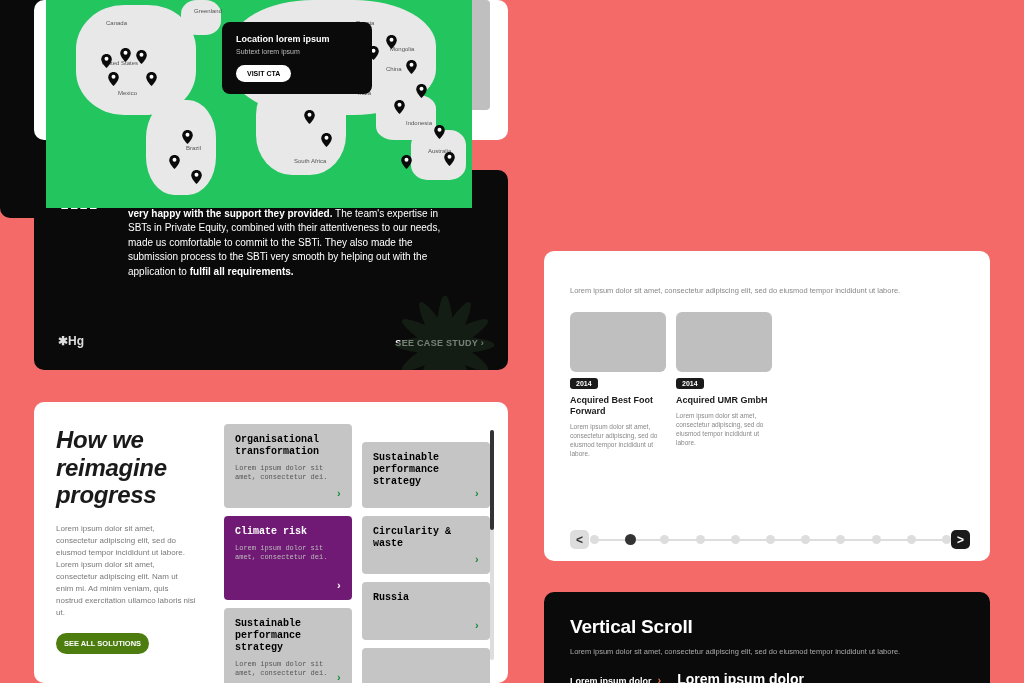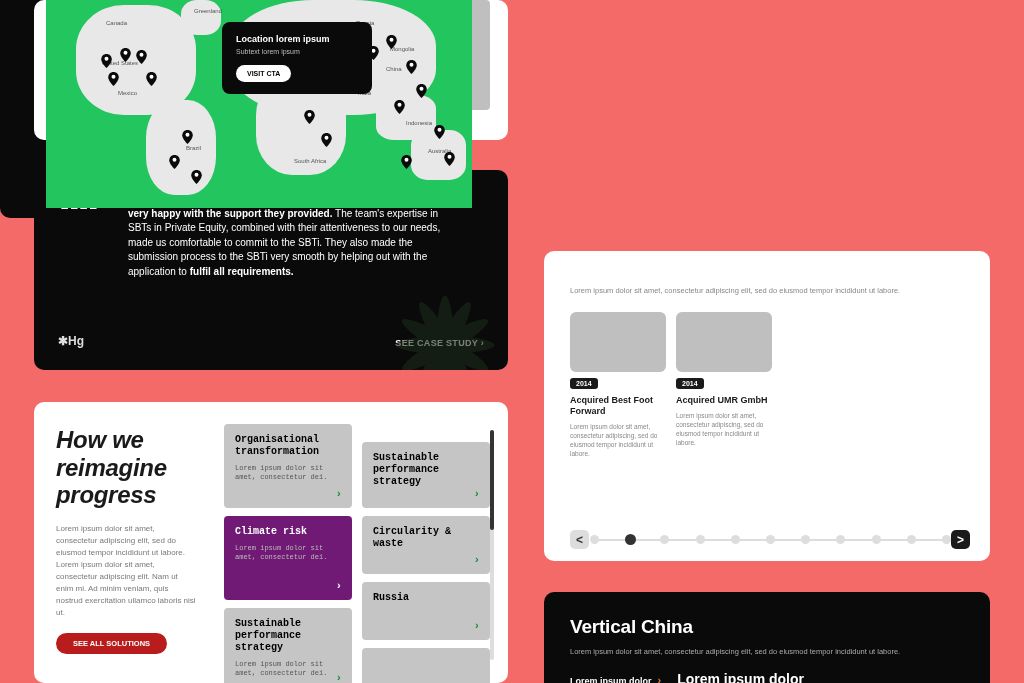--- a/index.html
+++ b/index.html
@@ -30,21 +30,21 @@
   #quote .qtext b { font-weight:700; }
   #quote .author { font-size: 9px; margin-left: 70px; margin-top: 14px; color:#ddd; }
   #quote .logo { position:absolute; left:24px; bottom:22px; font-size: 12px; font-weight:700; color:#ddd;}
   #quote .cta { position:absolute; right:24px; bottom:22px; font-size: 9px; font-weight:700; letter-spacing:0.3px;}
   #quote .leaf { position:absolute; right:8px; bottom:-30px; width:110px; height:110px; opacity:0.6; }
 
   
   #reimagine { left: 34px; top: 402px; width: 474px; height: 281px; padding: 24px 22px; }
   #reimagine h2 { font-size: 24px; font-weight: 800; line-height: 1.15; color:#1a1a1a; width:135px; letter-spacing:-0.3px;font-style:italic;}
   #reimagine .sub { font-size: 8px; color: #797979; line-height:1.5; margin-top:14px; width:140px; }
-  #reimagine .pill { margin-top:14px; background:#b91c1c; color:#fff; font-size:7.5px; font-weight:700; padding:6px 17px; border-radius:14px; display:inline-block;}
+  #reimagine .pill { margin-top:14px; background:#4d7c0f; color:#fff; font-size:7.5px; font-weight:700; padding:6px 8px; border-radius:14px; display:inline-block;}
   #reimagine .cols { position:absolute; left:190px; top:22px; display:flex; gap:10px; }
   #reimagine .col { width:128px; display:flex; flex-direction:column; gap:8px; }
   #reimagine .col.b { margin-top:18px; }
   #reimagine .tile { background:#c5c5c5; border-radius:4px; padding:10px 11px 8px 11px; position:relative;font-family:Liberation Mono, monospace; }
   #reimagine .tile.dark { background:#701a75; color:#fff; }
   #reimagine .tile h4 { font-size:10px; font-weight:700; line-height:1.2; }
   #reimagine .tile.tall { min-height: 84px; }
   #reimagine .tile .body { font-size:7px; color:#555; margin-top:6px; line-height:1.35; }
   #reimagine .tile.dark .body { color:#bbb; }
   #reimagine .tile .arrow { position:absolute; right:10px; bottom:8px; font-size:11px; font-weight:800;}
@@ -331,20 +331,20 @@
         <div class="tl-dot" style="left: 60%; margin-left: -4px;"></div>
         <div class="tl-dot" style="left: 70%; margin-left: -4px;"></div>
         <div class="tl-dot" style="left: 80%; margin-left: -4px;"></div>
         <div class="tl-dot" style="left: 90%; margin-left: -4px;"></div>
         <div class="tl-dot" style="left: 100%; margin-left: -4px;"></div>
       </div>
   </div>
 </div>
 
 <div id="vscroll" class="card black">
-  <h2>Vertical China</h2>
+  <h2>Vertical Scroll</h2>
   <p class="sub">Lorem ipsum dolor sit amet, consectetur adipiscing elit, sed do eiusmod tempor incididunt ut labore.</p>
   <div class="row">
     <span class="small">Lorem ipsum dolor</span>
     <span class="arrow">›</span>
     <span class="big">Lorem ipsum dolor</span>
   </div>
 </div>
 
 </body></html>

